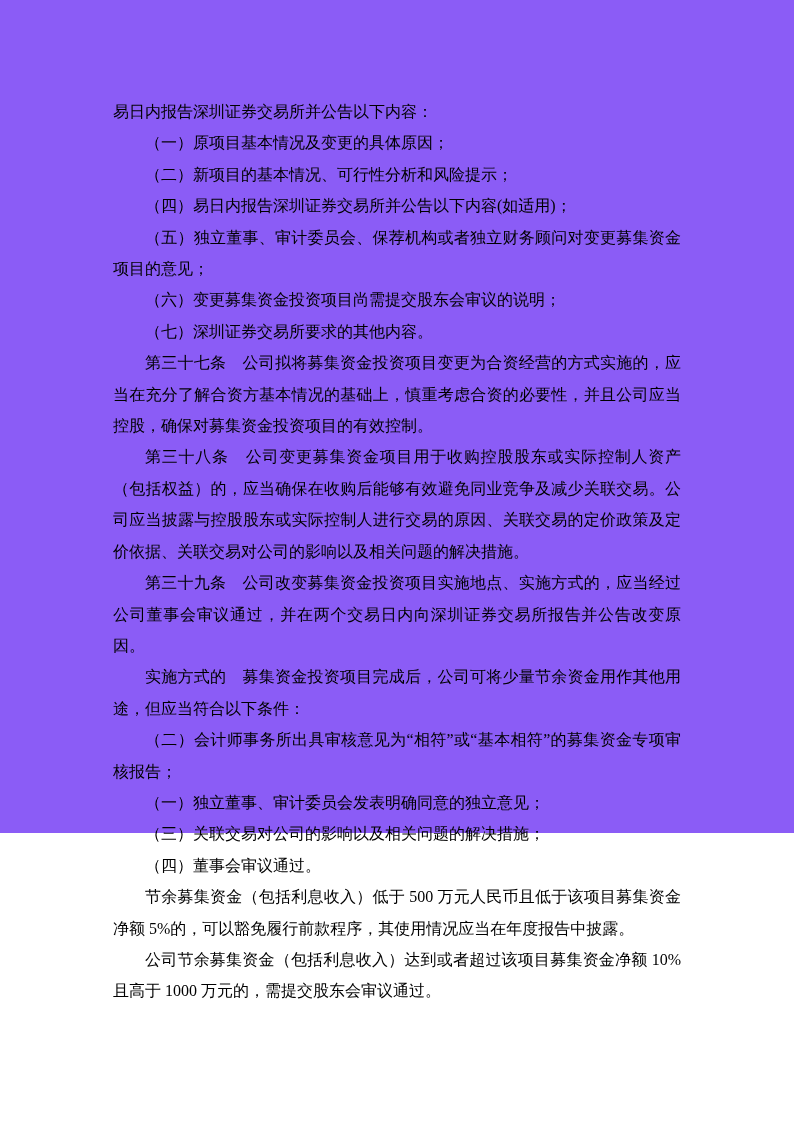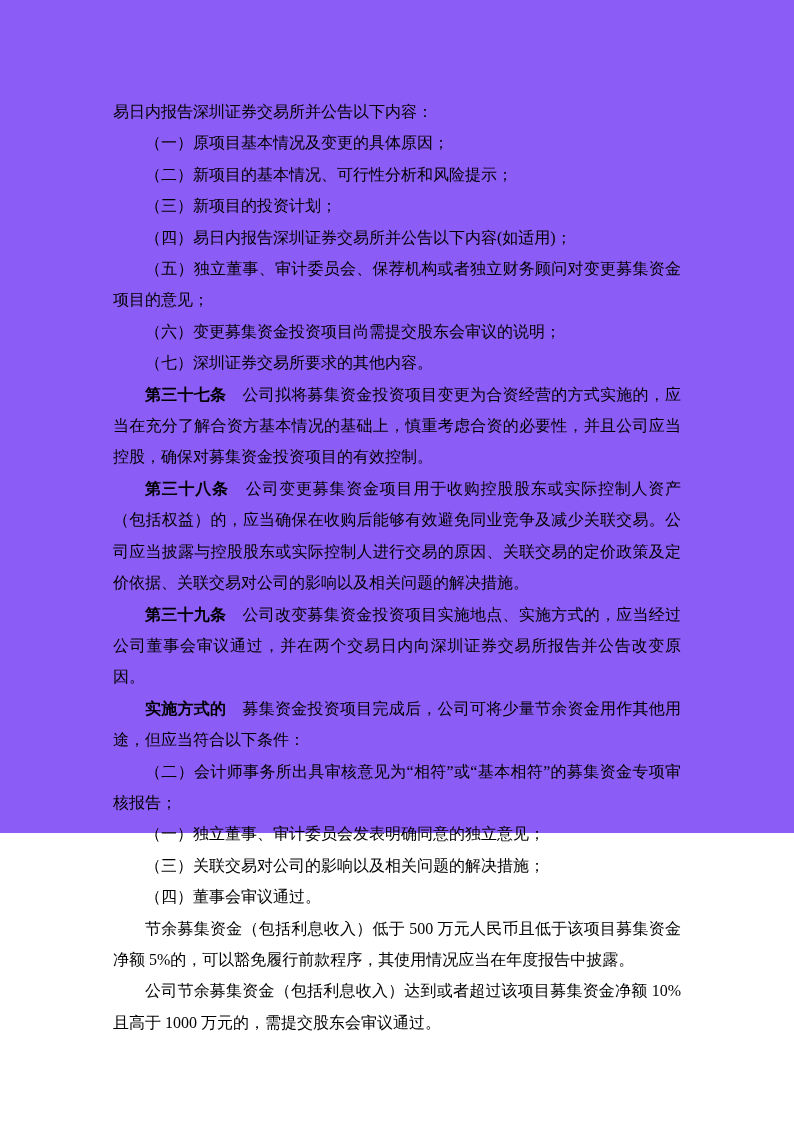--- a/index.html
+++ b/index.html
@@ -33,32 +33,31 @@
     text-align: justify;
   }
   p.para {
     margin: 0;
     padding: 0;
   }
   p.para.indent {
     text-indent: 32px;
   }
   .article-heading {
-    font-weight: bold;
+    font-weight: normal;
   }
 </style>
 </head>
 <body>
 
 <div class="page">
   <div class="doc-body" id="doc-body">
       <p class="para"><span class="paragraph-text">易日内报告深圳证券交易所并公告以下内容：</span></p>
       <p class="para indent"><span class="paragraph-text">（一）原项目基本情况及变更的具体原因；</span></p>
       <p class="para indent"><span class="paragraph-text">（二）新项目的基本情况、可行性分析和风险提示；</span></p>
-      <p class="para indent"><span class="paragraph-text">（三）新项目的投资计划；</span></p>
       <p class="para indent"><span class="paragraph-text">（四）易日内报告深圳证券交易所并公告以下内容(如适用)；</span></p>
       <p class="para indent"><span class="paragraph-text">（五）独立董事、审计委员会、保荐机构或者独立财务顾问对变更募集资金项目的意见；</span></p>
       <p class="para indent"><span class="paragraph-text">（六）变更募集资金投资项目尚需提交股东会审议的说明；</span></p>
       <p class="para indent"><span class="paragraph-text">（七）深圳证券交易所要求的其他内容。</span></p>
       <p class="para indent"><span class="article-heading">第三十七条</span><span class="paragraph-text">　公司拟将募集资金投资项目变更为合资经营的方式实施的，应当在充分了解合资方基本情况的基础上，慎重考虑合资的必要性，并且公司应当控股，确保对募集资金投资项目的有效控制。</span></p>
       <p class="para indent"><span class="article-heading">第三十八条</span><span class="paragraph-text">　公司变更募集资金项目用于收购控股股东或实际控制人资产（包括权益）的，应当确保在收购后能够有效避免同业竞争及减少关联交易。公司应当披露与控股股东或实际控制人进行交易的原因、关联交易的定价政策及定价依据、关联交易对公司的影响以及相关问题的解决措施。</span></p>
       <p class="para indent"><span class="article-heading">第三十九条</span><span class="paragraph-text">　公司改变募集资金投资项目实施地点、实施方式的，应当经过公司董事会审议通过，并在两个交易日内向深圳证券交易所报告并公告改变原因。</span></p>
       <p class="para indent"><span class="article-heading">实施方式的</span><span class="paragraph-text">　募集资金投资项目完成后，公司可将少量节余资金用作其他用途，但应当符合以下条件：</span></p>
       <p class="para indent"><span class="paragraph-text">（二）会计师事务所出具审核意见为“相符”或“基本相符”的募集资金专项审核报告；</span></p>
       <p class="para indent"><span class="paragraph-text">（一）独立董事、审计委员会发表明确同意的独立意见；</span></p>

